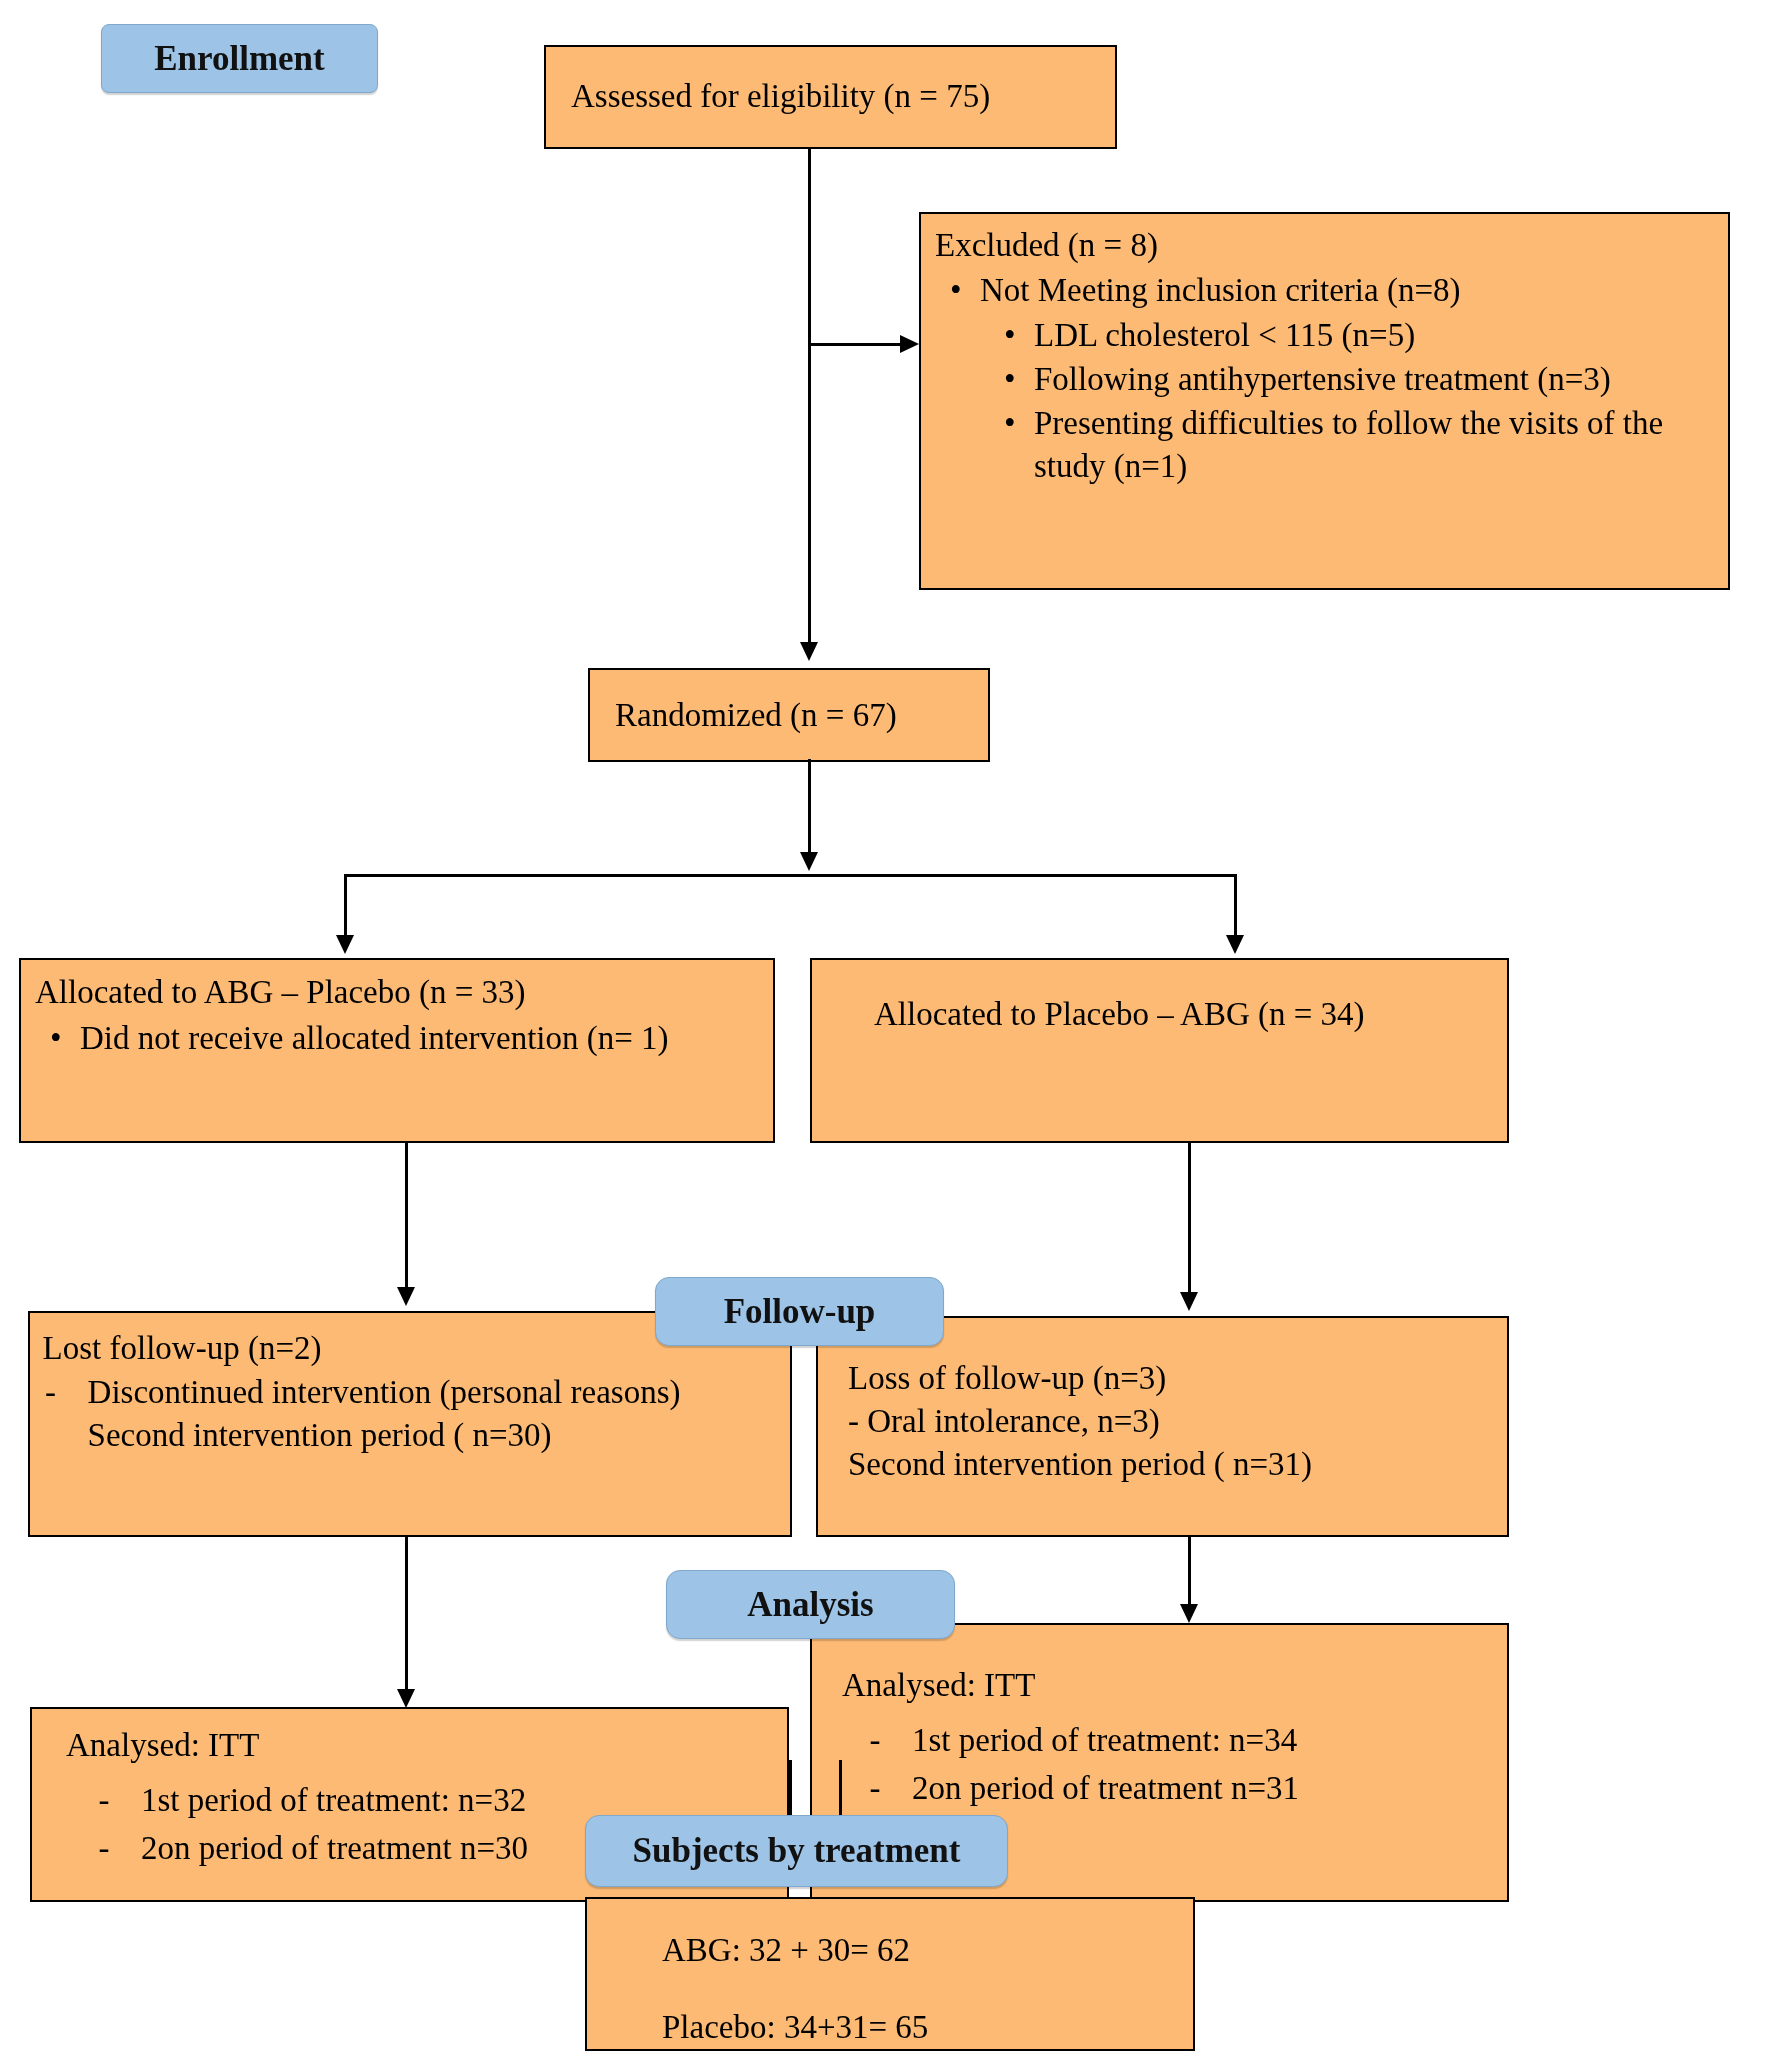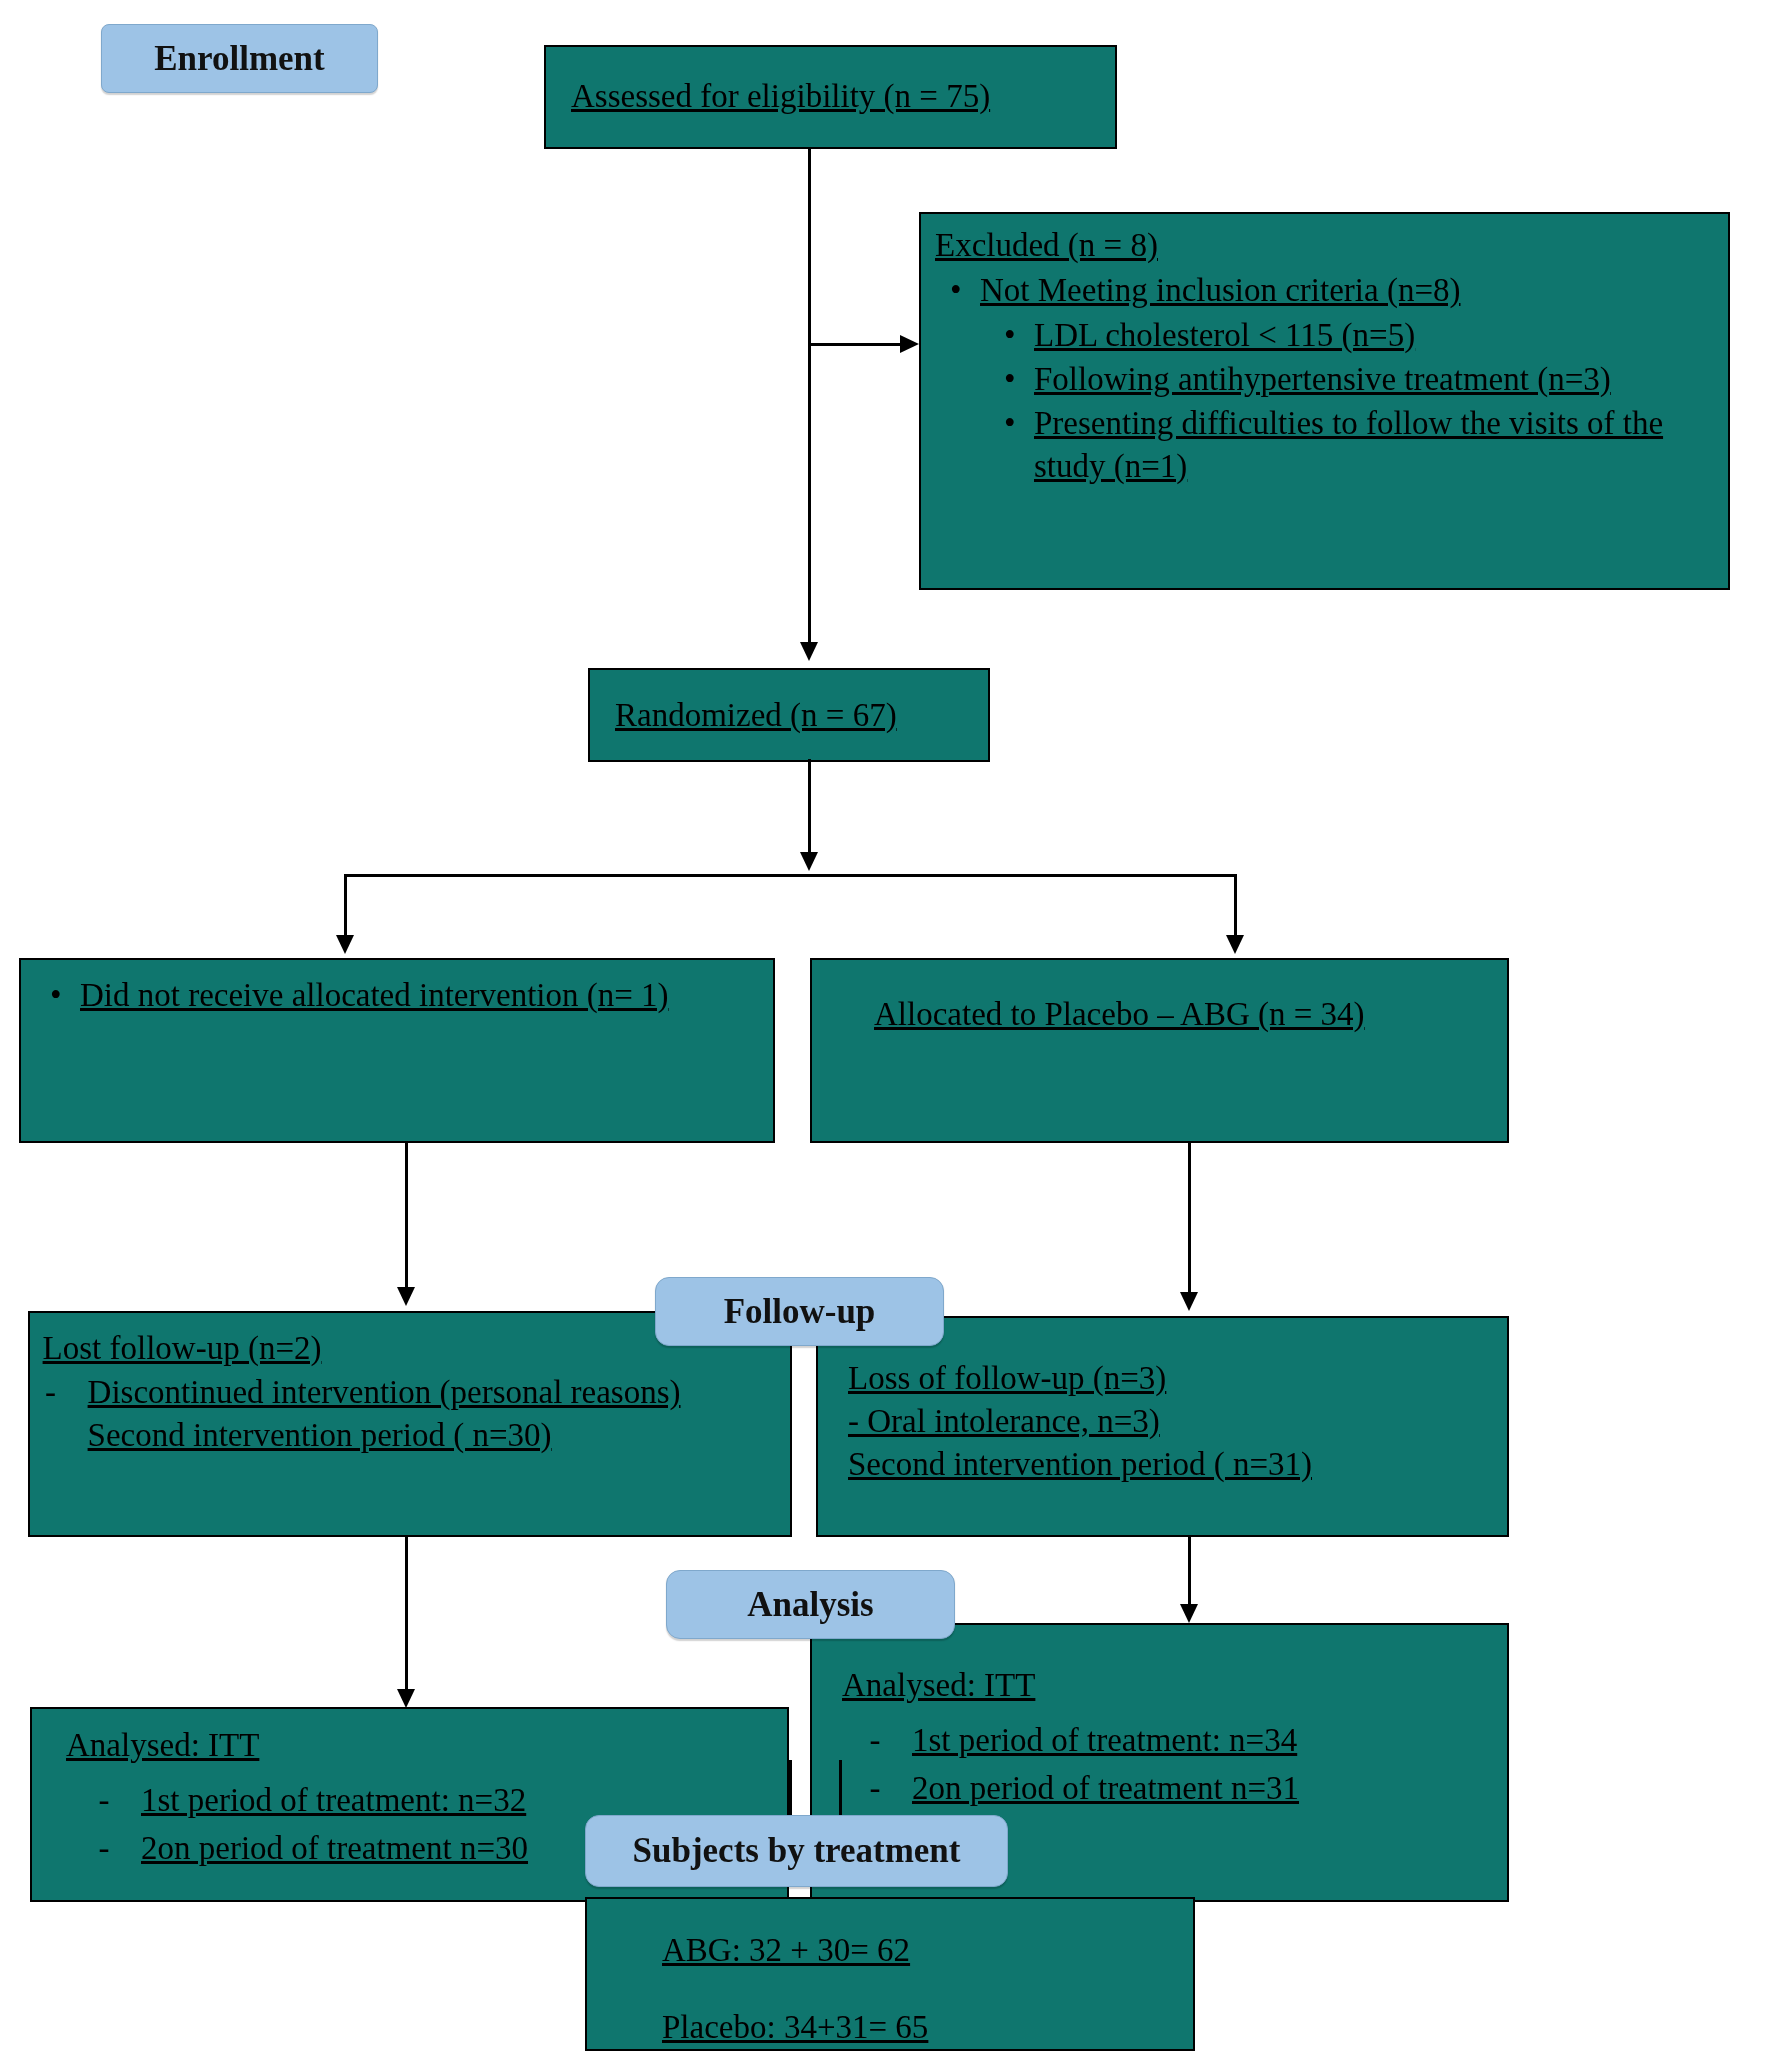--- a/index.html
+++ b/index.html
@@ -1,19 +1,19 @@
 <!DOCTYPE html>
 <html style="font-size:10px"><head>
 <meta charset="utf-8">
 <style>
   html,body{margin:0;padding:0;background:#ffffff;}
   body{font-family:"Liberation Serif", serif;color:#000;}
   #page{position:relative;width:1772px;height:2066px;background:#fff;overflow:hidden;}
 
-  .box{position:absolute;background:#0f766e;border:2.5px solid #000;box-sizing:border-box;text-decoration:underline;}
+  .box{position:absolute;background:#fdba74;border:2.5px solid #000;box-sizing:border-box;}
   .box .txt{font-size:33px;line-height:1.30;}
 
   .badge{position:absolute;background:#9dc3e6;border:1.3px solid #7fa8cc;border-radius:14px;
          box-sizing:border-box;display:flex;align-items:center;justify-content:center;
          font-weight:bold;font-size:35px;color:#111;z-index:40;box-shadow:0 1.9px 1.3px rgba(0,0,0,.18);}
 
   .line{position:absolute;background:#000;z-index:5;}
   .vline{width:3.1px;}
   .hline{height:3.1px;}
 
@@ -85,20 +85,21 @@
 
   <div class="line vline" style="left:344px;top:874px;height:63px;"></div>
   <div class="arrowdown" style="left:336px;top:935px;"></div>
 
   <div class="line vline" style="left:1234px;top:874px;height:63px;"></div>
   <div class="arrowdown" style="left:1226px;top:935px;"></div>
 
 
   <div class="box" style="left:19px;top:958px;width:756px;height:185px;">
     <div class="pad" style="padding-top:11.3px;padding-left:14px;">
+      <div class="txt">Allocated to ABG – Placebo (n = 33)</div>
       <ul class="bl" style="margin-top:2.5px;">
         <li class="txt">
           <span class="bullet">•</span>
           <span>Did not receive allocated intervention (n= 1)</span>
         </li>
       </ul>
     </div>
   </div>
 
   <div class="box" style="left:810px;top:958px;width:699px;height:185px;">

